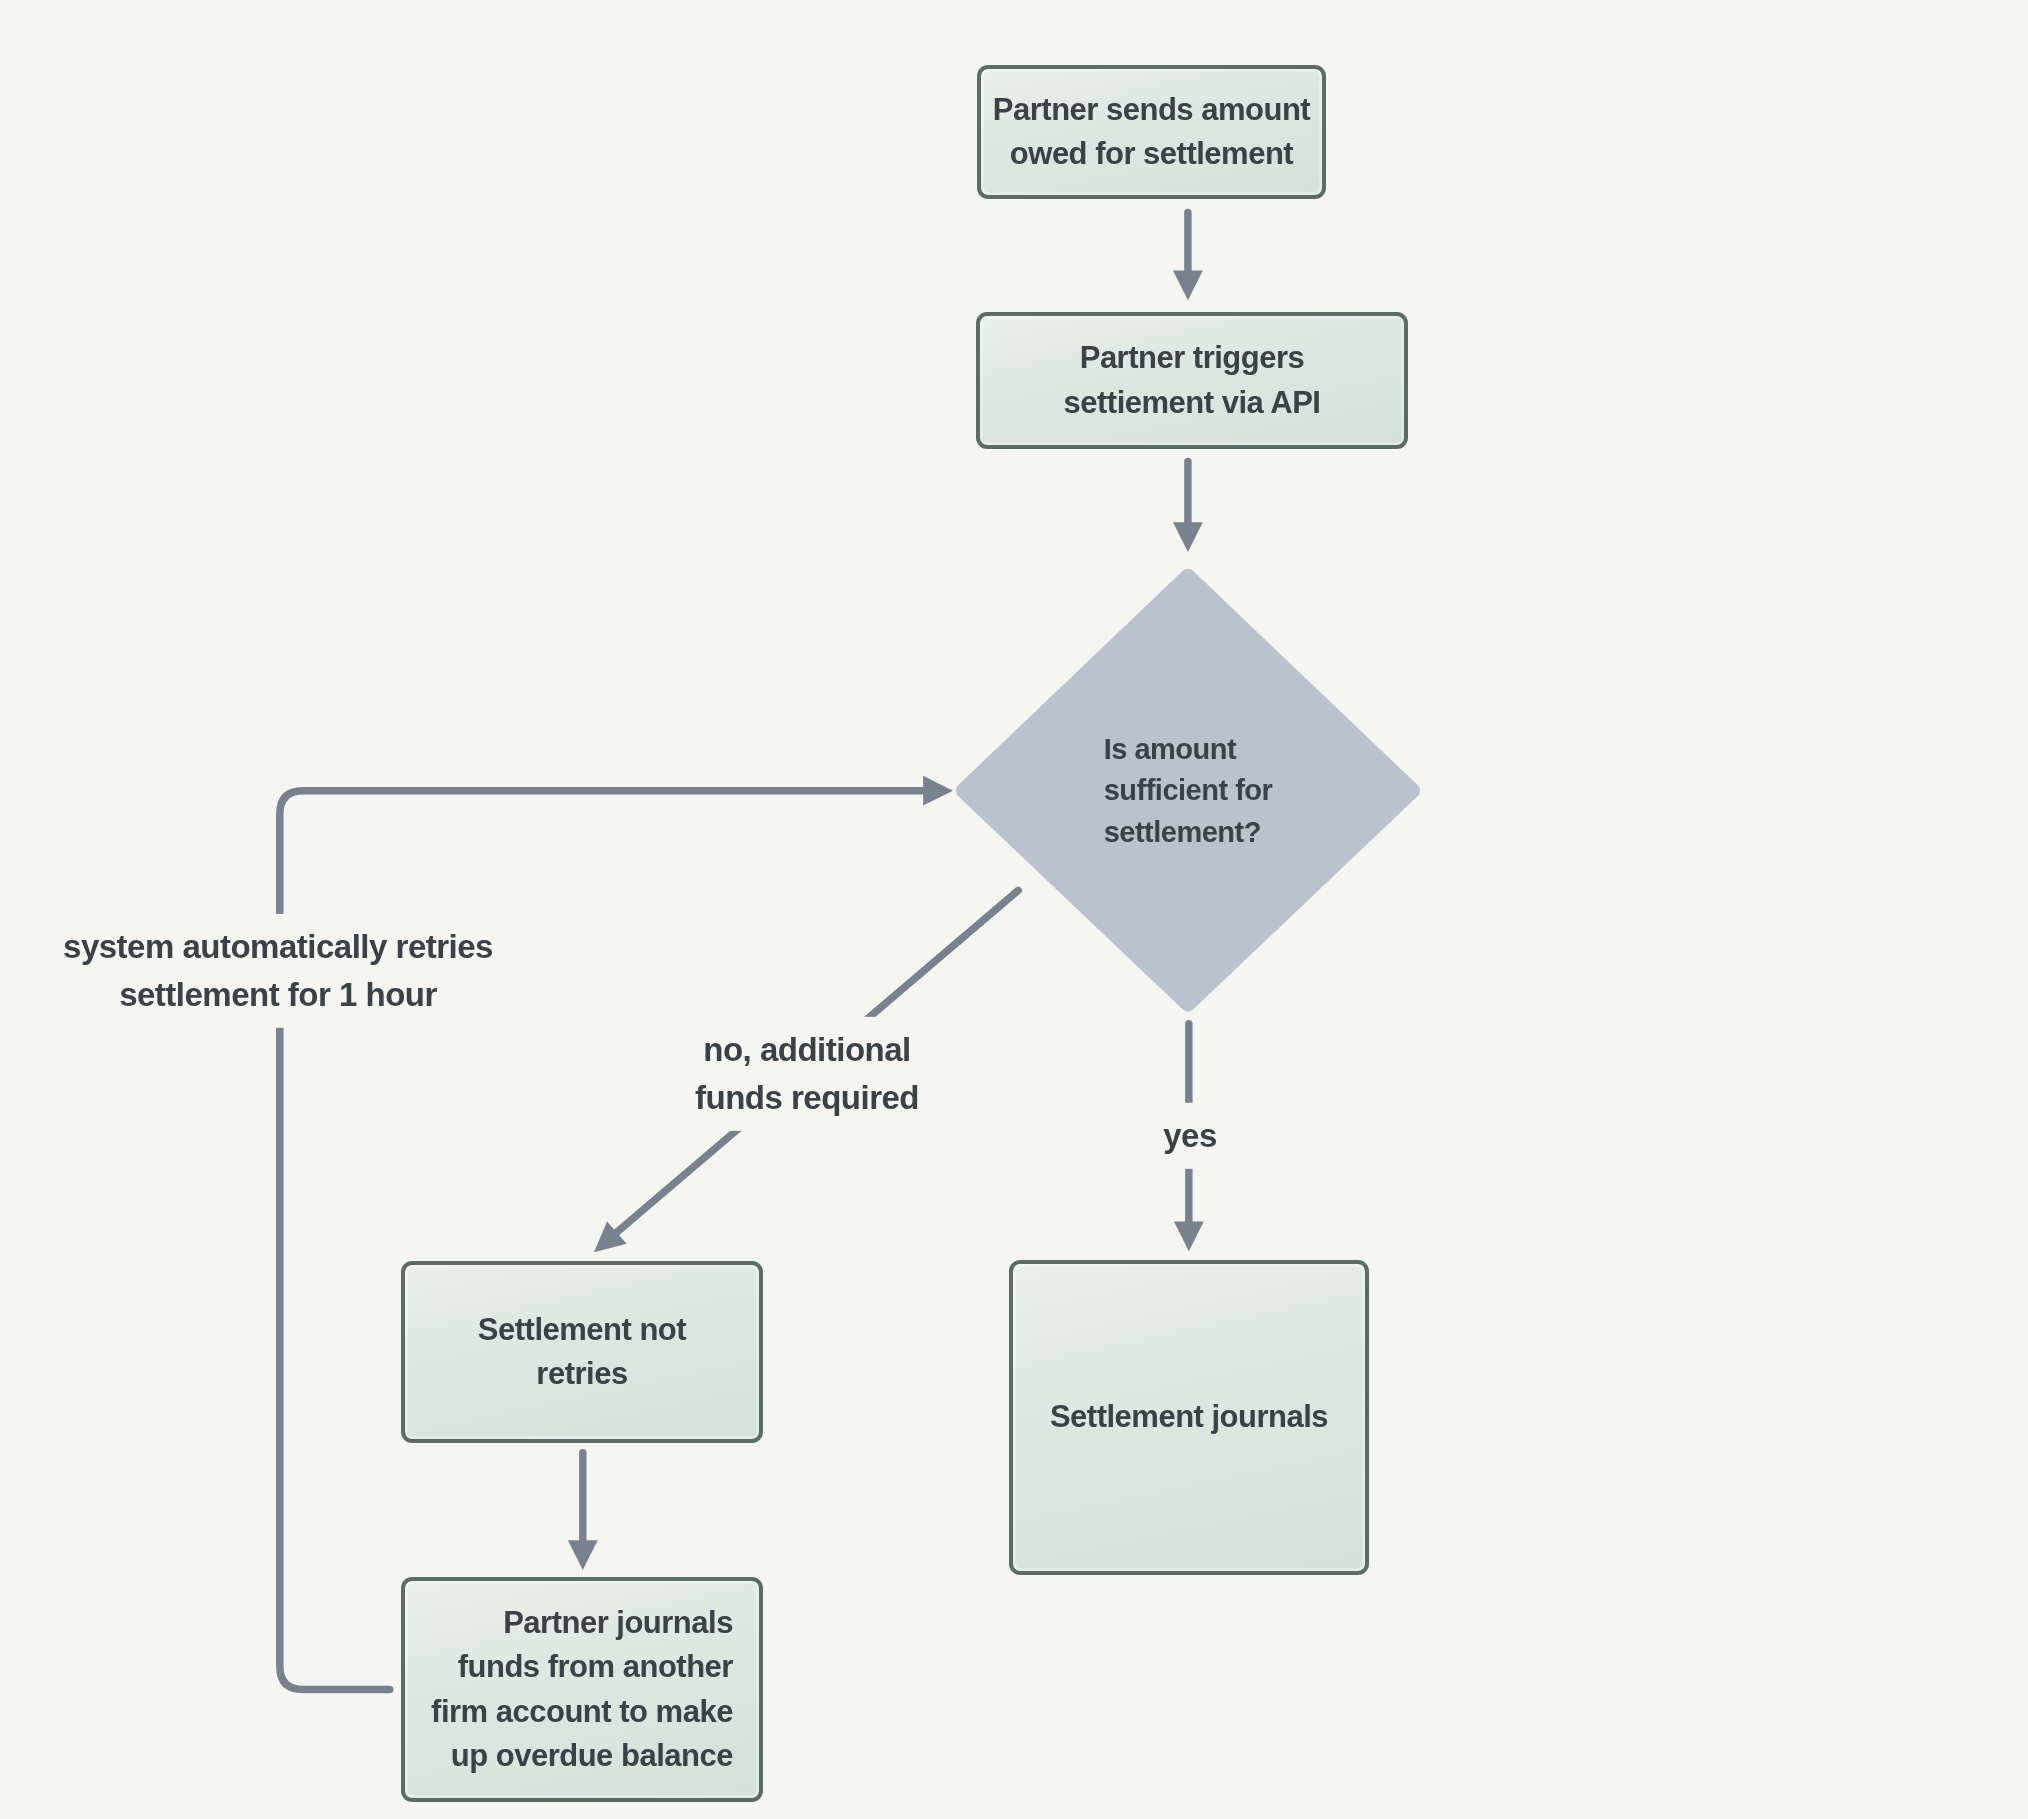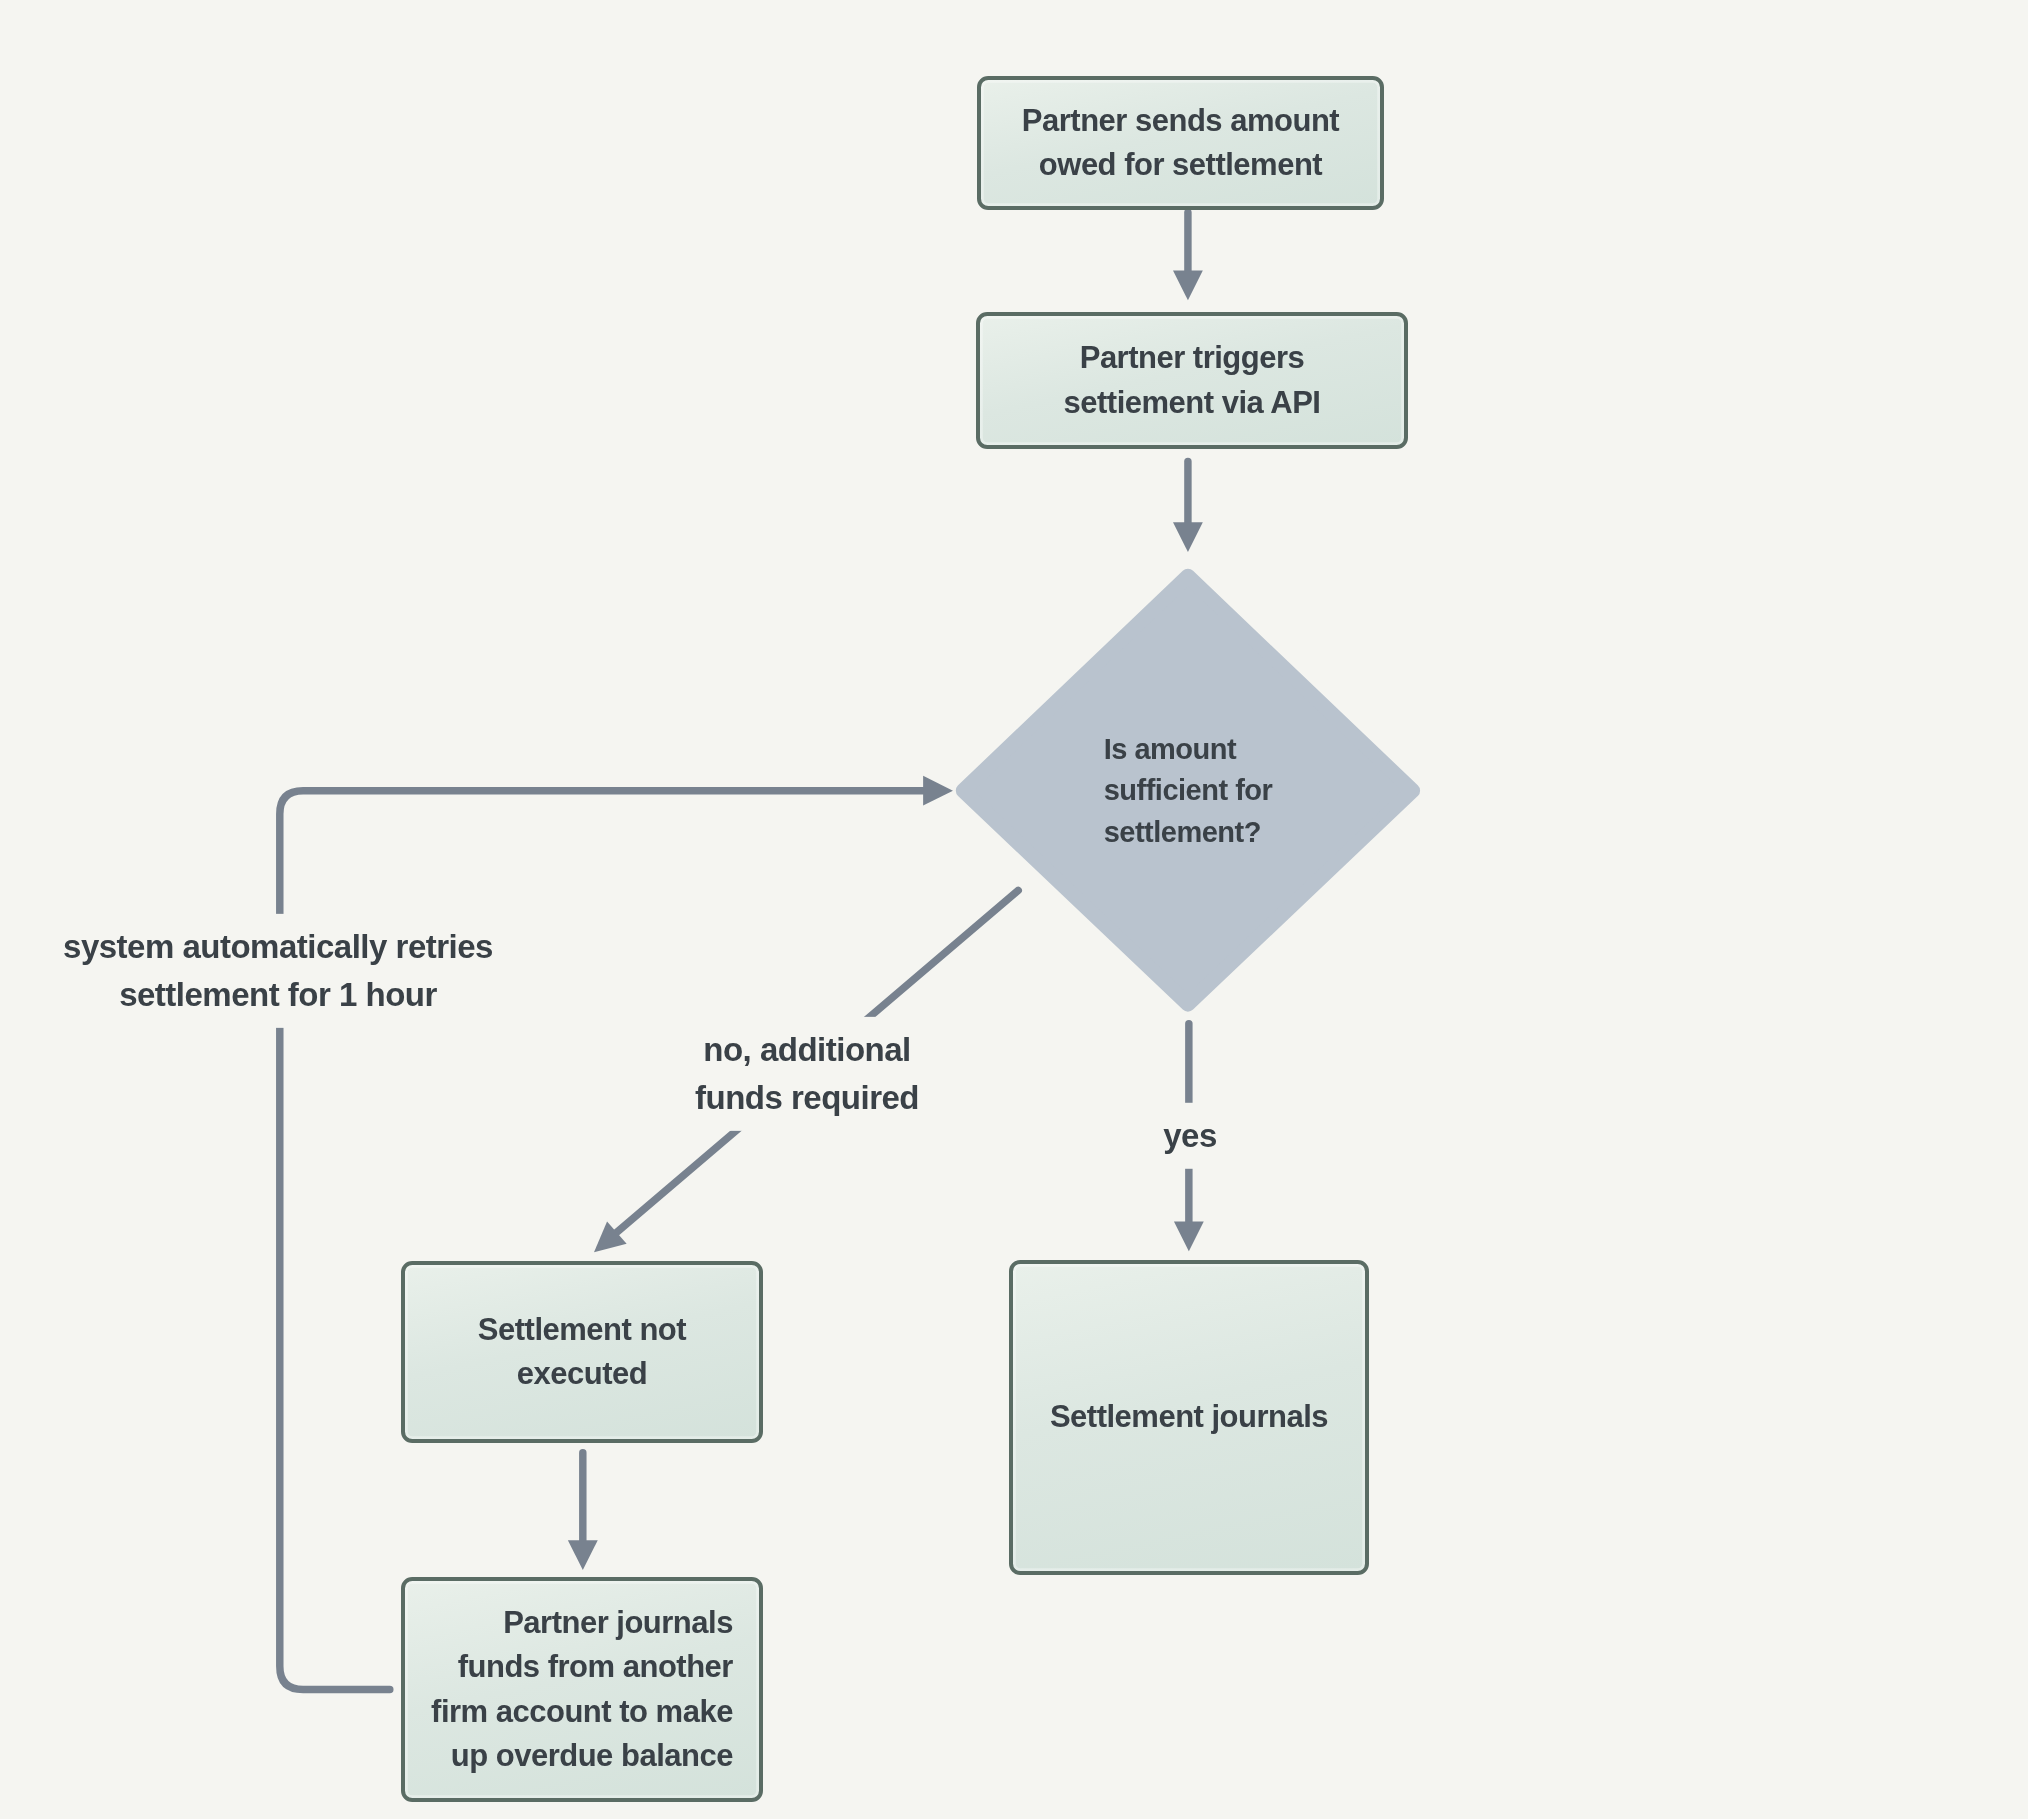--- a/index.html
+++ b/index.html
@@ -87,34 +87,34 @@
       <line class="edge" x1="625" y1="1558" x2="625" y2="1652"></line>
       <polygon class="arrowhead" points="609,1652 641,1652 625,1684"></polygon>
     </g>
 
     <g>
       <path class="edge" d="M418 1812 H325 Q300 1812 300 1787 V873 Q300 848 325 848 H990"></path>
       <polygon class="arrowhead" points="990,832 990,864 1022,848"></polygon>
     </g>
   </svg>
 
-  <div class="node" style="left:977px;top:76px;width:407px;height:134px;">Partner sends amount
+  <div class="node" style="left:977px;top:65px;width:349px;height:134px;">Partner sends amount
 owed for settlement</div>
 
   <div class="node" style="left:976px;top:312px;width:432px;height:137px;">Partner triggers
 settiement via API</div>
 
   <div class="decision-label" style="left:992px;top:679px;width:392px;height:224px;">Is amount
 sufficient for
 settlement?</div>
 
   <div class="node" style="left:1009px;top:1260px;width:360px;height:315px;">Settlement journals</div>
 
   <div class="node" style="left:401px;top:1261px;width:362px;height:182px;">Settlement not
-executed</div>
+retries</div>
 
   <div class="node" style="left:401px;top:1577px;width:362px;height:225px;text-align:right;">Partner journals
 funds from another
 firm account to make
 up overdue balance</div>
 
   <div class="edge-label" style="left:278px;top:971px;">system automatically retries
 settlement for 1 hour</div>
 
   <div class="edge-label" style="left:807px;top:1074px;">no, additional

